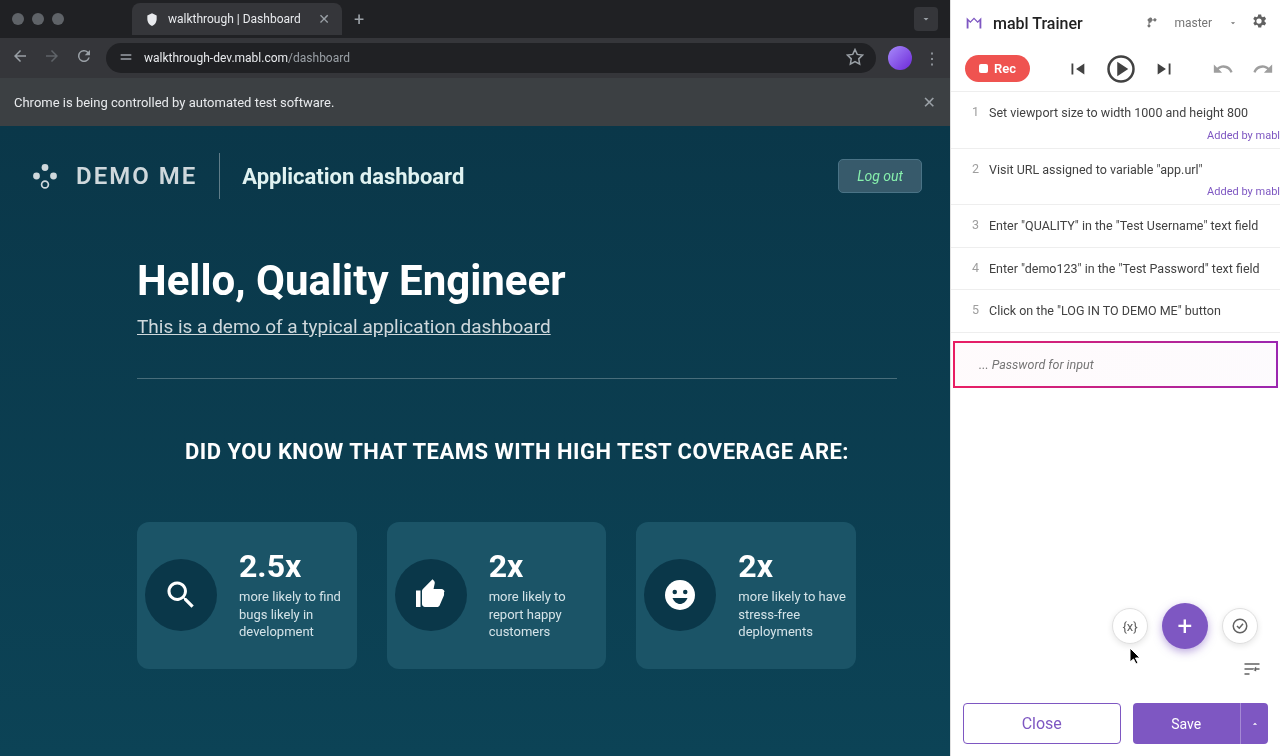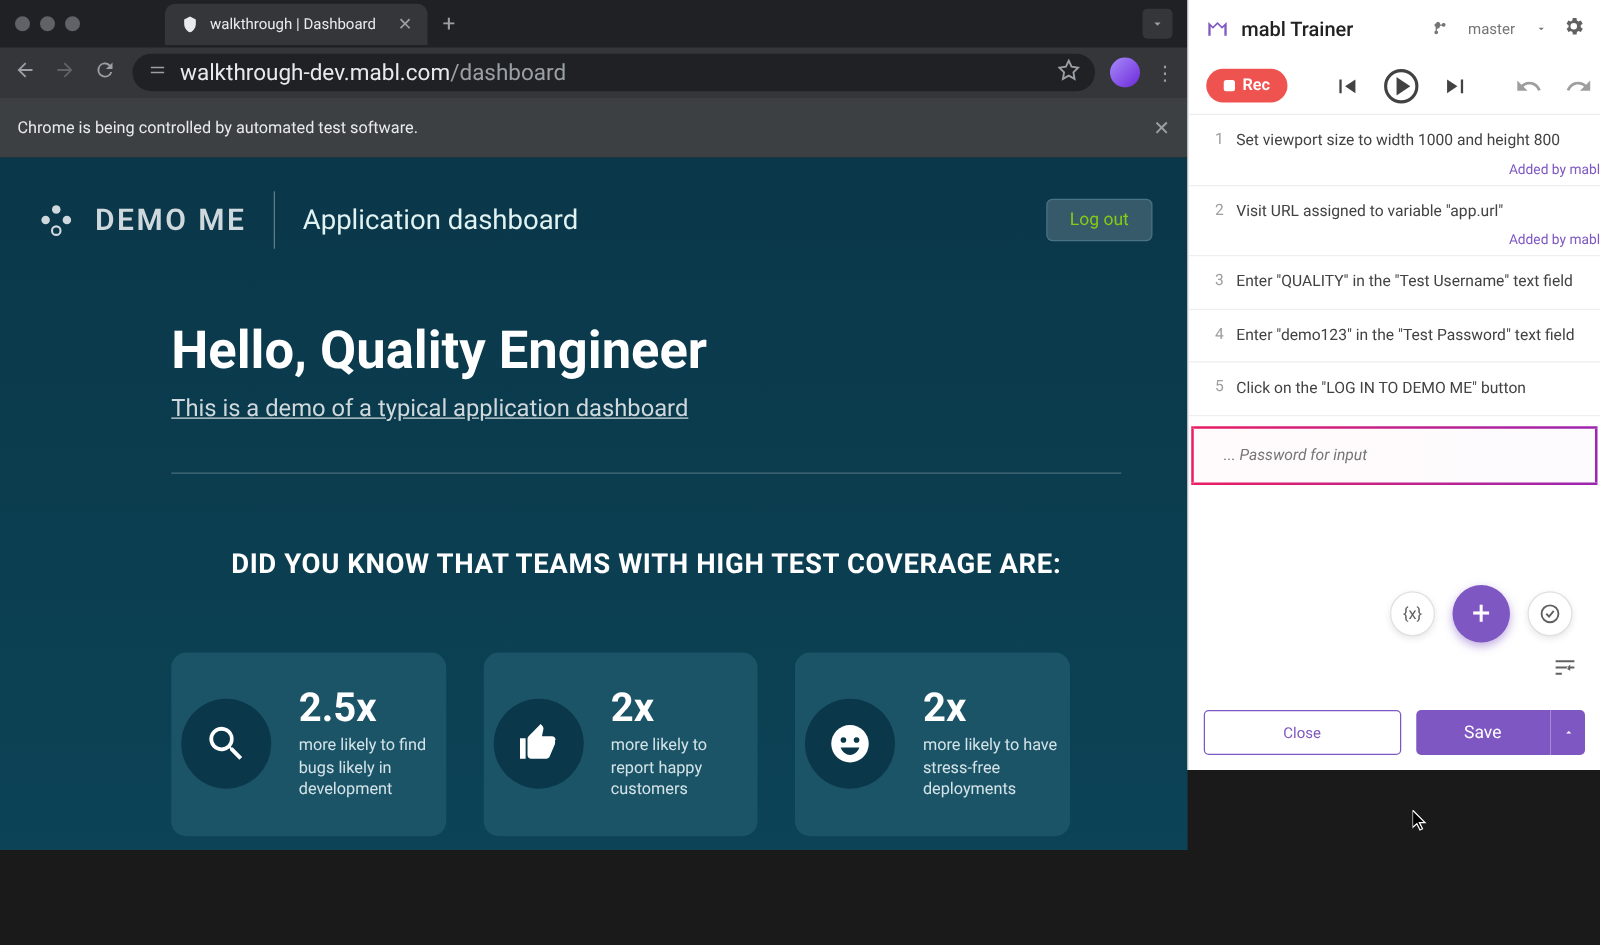--- a/index.html
+++ b/index.html
@@ -1,68 +1,68 @@
 <!DOCTYPE html>
 <html><head>
 <meta charset="utf-8">
 <style>
 * { margin: 0; padding: 0; box-sizing: border-box; font-family: -apple-system, BlinkMacSystemFont, "Segoe UI", Roboto, sans-serif; }
 body { width: 1280px; height: 756px; overflow: hidden; display: flex; background: #1a1a1a; }
 
 
-.browser { width: 950px; height: 680px; display: flex; flex-direction: column; background: #202124; border-radius: 8px 8px 0 0; }
+.browser { width: 950px; height: 756px; display: flex; flex-direction: column; background: #202124; border-radius: 8px 8px 0 0; }
 .title-bar { height: 38px; display: flex; align-items: center; padding: 0 12px; background: #202124; }
 .win-btn { width: 12px; height: 12px; border-radius: 50%; margin-right: 8px; background: #5f6368; }
 .tab-area { display: flex; align-items: center; margin-left: 60px; }
 .tab { display: flex; align-items: center; background: #35363a; padding: 8px 12px; border-radius: 8px 8px 0 0; min-width: 210px; }
 .tab-icon { width: 16px; height: 16px; margin-right: 8px; display: flex; align-items: center; justify-content: center; }
 .tab-icon svg { width: 14px; height: 14px; }
 .tab-title { color: #e8eaed; font-size: 12px; flex: 1; }
 .tab-close { color: #9aa0a6; font-size: 14px; margin-left: 8px; cursor: pointer; }
 .new-tab { color: #9aa0a6; font-size: 18px; margin-left: 12px; cursor: pointer; }
 .tab-chevron { margin-left: auto; width: 24px; height: 24px; background: #35363a; border-radius: 4px; display: flex; align-items: center; justify-content: center; color: #9aa0a6; }
 
 .addr-bar { height: 40px; display: flex; align-items: center; padding: 0 10px; background: #35363a; gap: 12px; }
 .nav-btn { color: #9aa0a6; cursor: pointer; width: 20px; text-align: center; }
-.url-box { flex: 1; height: 30px; background: #202124; border-radius: 16px; display: flex; align-items: center; padding: 0 12px; color: #e8eaed; font-size: 18px; }
+.url-box { flex: 1; height: 30px; background: #202124; border-radius: 16px; display: flex; align-items: center; padding: 0 12px; color: #e8eaed; font-size: 12px; }
 .url-prefix { color: #9aa0a6; margin-right: 10px; font-size: 14px; }
 .url-text { color: #9aa0a6; }
 .url-text .dim { color: #9aa0a6; }
 .url-text .bright { color: #e8eaed; }
 .star-icon { color: #9aa0a6; margin-left: auto; }
 .avatar { width: 24px; height: 24px; border-radius: 50%; background: linear-gradient(135deg, #a78bfa, #6d28d9); }
 .more-btn { color: #9aa0a6; cursor: pointer; font-size: 16px; }
 
 .automation-bar { height: 48px; background: #3c4043; display: flex; align-items: center; padding: 0 14px; color: #e8eaed; font-size: 13px; }
 .automation-bar .close-x { margin-left: auto; color: #9aa0a6; cursor: pointer; font-size: 16px; }
 
 .app-content { flex: 1; background: linear-gradient(180deg, #0a3749 0%, #0c4356 100%); color: #fff; overflow: hidden; }
 .app-header { height: 100px; display: flex; align-items: center; padding: 0 28px; }
 .logo-area { display: flex; align-items: center; gap: 14px; }
 .logo-glyph { display: flex; align-items: center; }
 .logo-text { font-size: 24px; font-weight: 600; letter-spacing: 2px; color: #cfd8dc; }
 .header-divider { width: 1px; height: 46px; background: rgba(255,255,255,0.35); margin: 0 22px; }
-.header-title { font-size: 22px; font-weight: 400; color: #e0f2f1; }
-.logout-btn { margin-left: auto; background: #375a6b; border: 1px solid #4a7386; color: #84cc16; padding: 8px 18px; border-radius: 5px; font-size: 14px; cursor: pointer; }
+.header-title { font-size: 22px; font-weight: 700; color: #e0f2f1; }
+.logout-btn { margin-left: auto; background: #375a6b; border: 1px solid #4a7386; color: #86efac; padding: 8px 18px; border-radius: 5px; font-size: 14px; cursor: pointer; font-style: italic; }
 
 .hero { padding: 30px 94px 0 94px; margin-left: 43px; }
 .hero-title { font-size: 42px; font-weight: 700; margin-bottom: 10px; }
 .hero-sub { font-size: 19px; color: #cfd8dc; margin-bottom: 40px; text-decoration: underline; }
 .hero-divider { height: 1px; background: rgba(255,255,255,0.25); margin-bottom: 60px; width: 760px; }
 .did-you-know { font-size: 22px; font-weight: 700; text-align: center; margin-bottom: 58px; letter-spacing: 0.5px; width: 760px; }
 
 .stat-row { display: flex; gap: 30px; }
 .stat-card { background: #1b5467; border-radius: 12px; padding: 28px 8px; display: flex; align-items: center; gap: 22px; width: 233px; min-height: 140px; }
 .stat-icon-circle { width: 72px; height: 72px; border-radius: 50%; background: #0a3749; display: flex; align-items: center; justify-content: center; flex-shrink: 0; }
 .stat-icon-circle svg { width: 36px; height: 36px; fill: #fff; }
 .stat-num { font-size: 32px; font-weight: 700; line-height: 1; margin-bottom: 6px; }
 .stat-desc { font-size: 13px; color: #d4e3e8; line-height: 1.35; }
 
 
-.trainer { width: 330px; height: 616px; background: #fff; display: flex; flex-direction: column; border-left: 1px solid #e0e0e0; }
+.trainer { width: 330px; height: 756px; background: #fff; display: flex; flex-direction: column; border-left: 1px solid #e0e0e0; }
 .trainer-header { height: 46px; display: flex; align-items: center; padding: 0 12px; gap: 8px; }
 .mabl-logo { width: 22px; height: 22px; }
 .trainer-title { font-size: 16px; font-weight: 500; color: #212121; }
 .branch-sel { margin-left: auto; display: flex; align-items: center; gap: 16px; color: #757575; font-size: 12px; cursor: pointer; }
 .gear-icon { color: #616161; cursor: pointer; margin-left: 4px; }
 
 .trainer-toolbar { height: 46px; display: flex; align-items: center; padding: 0 14px; gap: 18px; border-bottom: 1px solid #eee; }
 .rec-btn { background: #ef5350; color: #fff; border: none; border-radius: 16px; padding: 6px 14px; font-size: 13px; font-weight: 600; display: flex; align-items: center; gap: 6px; cursor: pointer; }
 .rec-dot { width: 9px; height: 9px; background: #fff; border-radius: 2px; }
 .toolbar-spacer { flex: 1; }
@@ -80,21 +80,21 @@
 .waiting-row { margin: 8px 2px 0 2px; border: 2px solid #e91e63; border-radius: 3px; padding: 14px 24px; font-size: 12.5px; font-style: italic; color: #757575; background: linear-gradient(to right, rgba(233,30,99,0.02), rgba(156,39,176,0.02)); border-image: linear-gradient(90deg, #e91e63, #9c27b0) 1; }
 
 .trainer-footer { padding: 12px; display: flex; align-items: center; gap: 12px; position: relative; }
 .fab-group { position: absolute; right: 22px; top: -60px; display: flex; align-items: center; gap: 14px; }
 .var-btn { width: 36px; height: 36px; border-radius: 50%; background: #fff; border: 1px solid #e0e0e0; display: flex; align-items: center; justify-content: center; font-size: 13px; color: #616161; cursor: pointer; box-shadow: 0 2px 6px rgba(0,0,0,0.1); }
 .plus-fab { width: 46px; height: 46px; border-radius: 50%; background: #7e57c2; color: #fff; display: flex; align-items: center; justify-content: center; font-size: 26px; cursor: pointer; box-shadow: 0 3px 8px rgba(126,87,194,0.5); }
 .check-btn { width: 36px; height: 36px; border-radius: 50%; background: #fff; border: 1px solid #e0e0e0; display: flex; align-items: center; justify-content: center; cursor: pointer; box-shadow: 0 2px 6px rgba(0,0,0,0.1); color: #616161; }
 .tune-icon { position: absolute; right: 18px; top: -4px; color: #616161; cursor: pointer; }
 
 .footer-btns { display: flex; gap: 12px; width: 100%; margin-top: 28px; }
-.close-btn { flex: 1; padding: 10px; border: 1px solid #7e57c2; background: #fff; color: #7e57c2; border-radius: 4px; font-size: 12px; cursor: pointer; }
+.close-btn { flex: 1; padding: 10px; border: 1px solid #7e57c2; background: #fff; color: #7e57c2; border-radius: 4px; font-size: 16px; cursor: pointer; }
 .save-btn-group { flex: 1; display: flex; }
 .save-btn { flex: 1; padding: 10px; border: none; background: #7e57c2; color: #fff; border-radius: 4px 0 0 4px; font-size: 14px; cursor: pointer; }
 .save-drop { width: 28px; background: #7e57c2; border: none; border-left: 1px solid rgba(255,255,255,0.3); color: #fff; border-radius: 0 4px 4px 0; cursor: pointer; display: flex; align-items: center; justify-content: center; }
 
 .cursor { position: absolute; left: 1130px; top: 648px; pointer-events: none; font-size: 16px; color: #000; }
 </style>
 </head>
 <body>
 
 <div class="browser">

